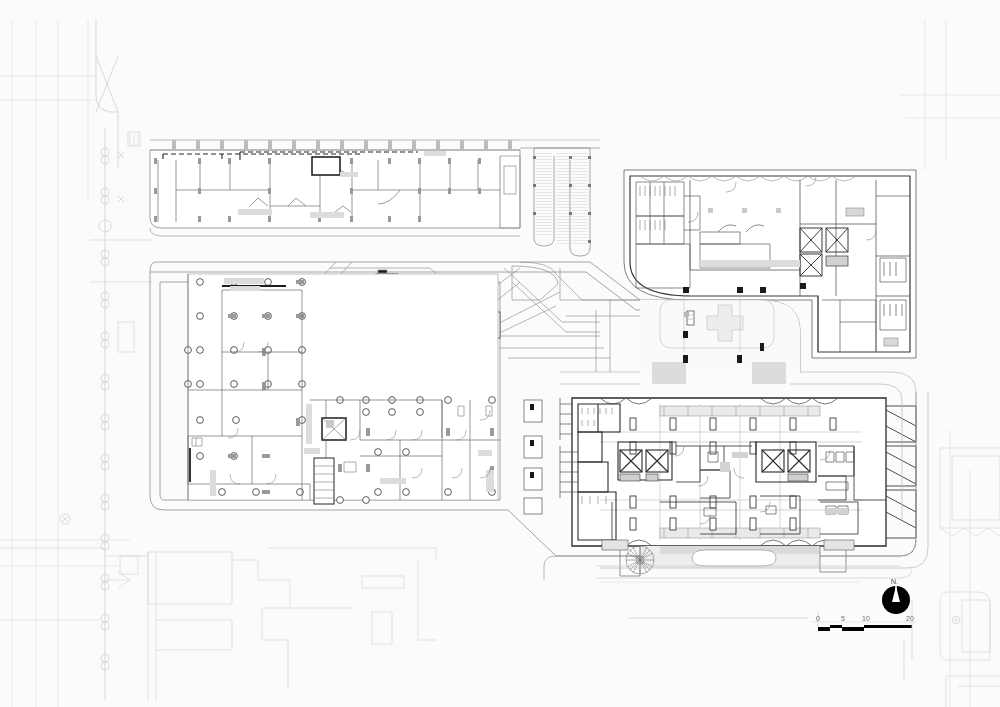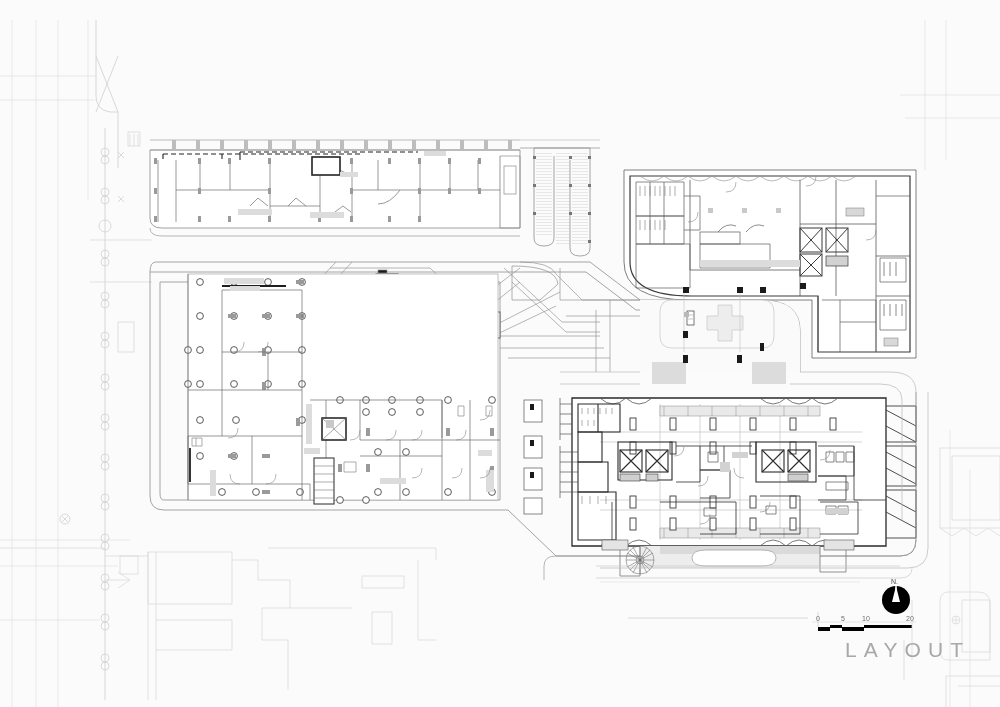--- a/index.html
+++ b/index.html
@@ -774,15 +774,14 @@
     </g>
   </svg>
 
   <div class="n-lab" style="left:891px; top:578px;">N.</div>
 
   <div class="sc-num" style="left:816px; top:615px;">0</div>
   <div class="sc-num" style="left:841px; top:615px;">5</div>
   <div class="sc-num" style="left:862px; top:615px;">10</div>
   <div class="sc-num" style="left:906px; top:615px;">20</div>
 
-  <div class="ttl" style="left:845px; top:638px;">LAYOUT</div>
 
 </div>
 
 </body></html>

